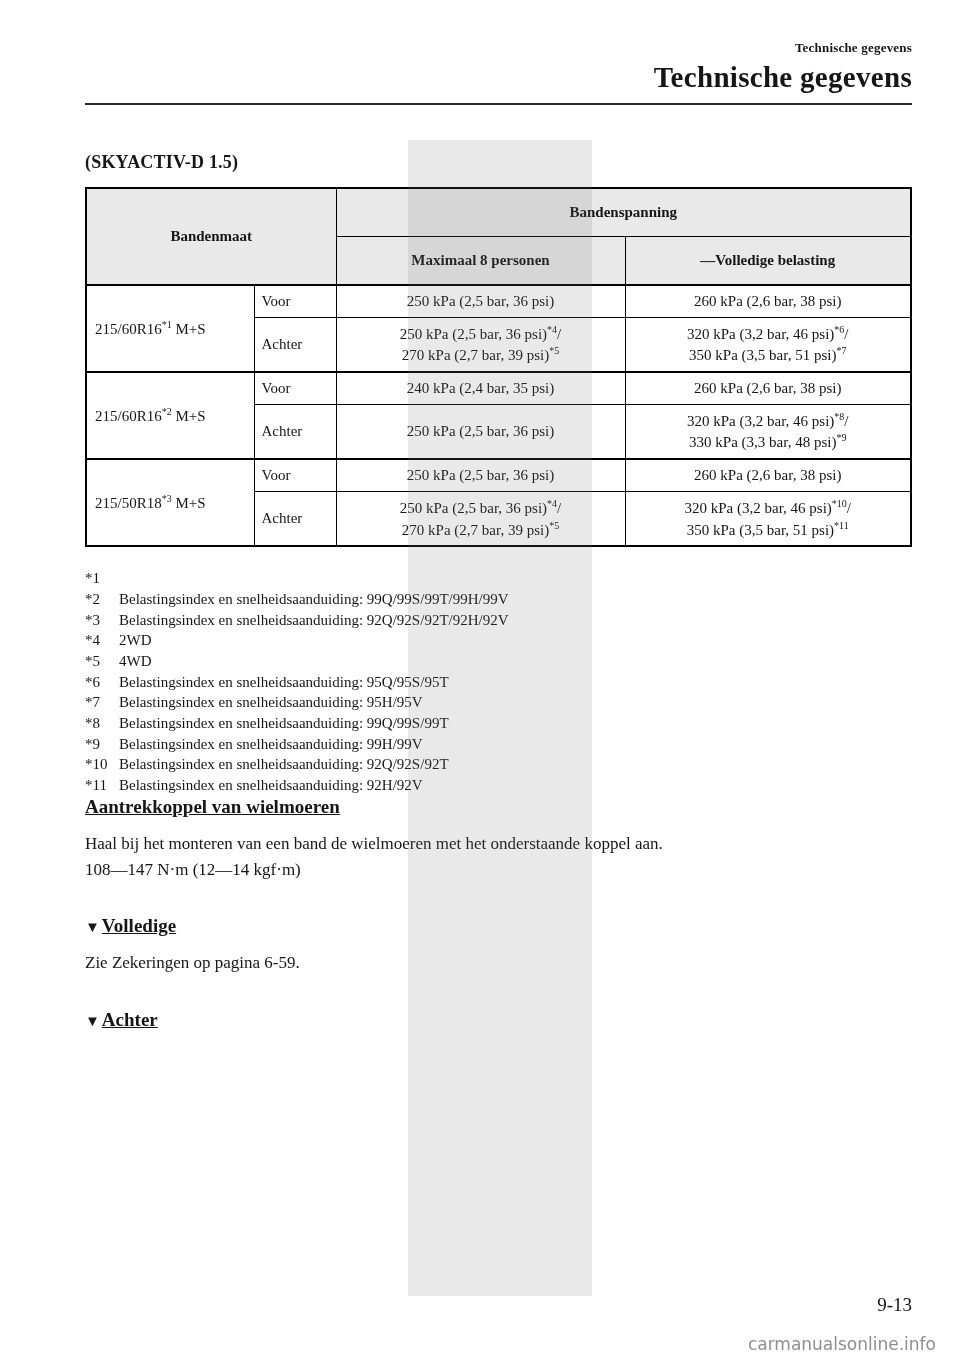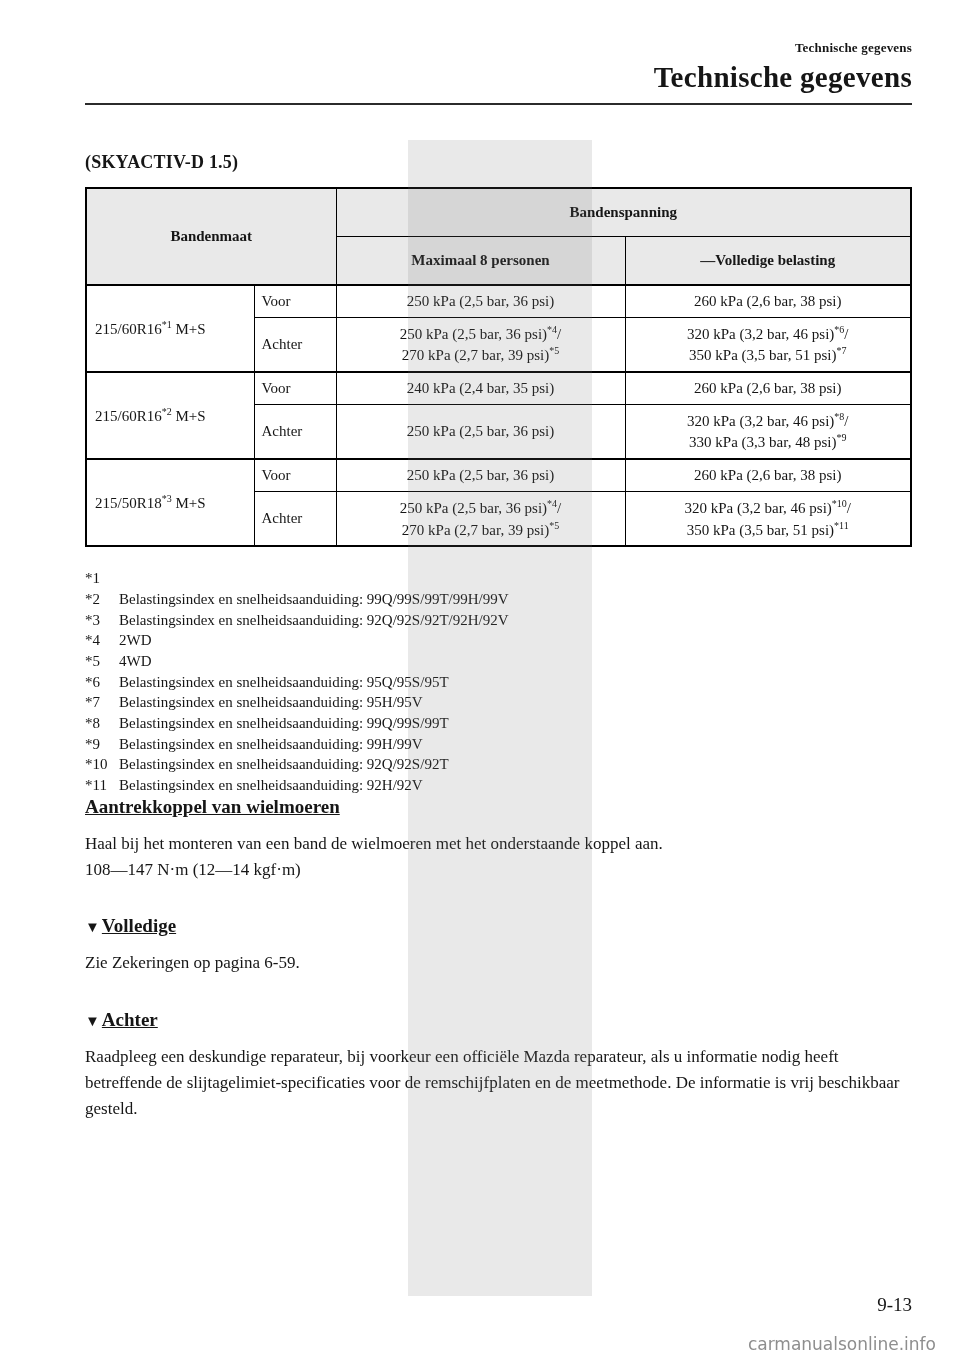--- a/index.html
+++ b/index.html
@@ -177,21 +177,20 @@
     </div>
 
     <div class="h3">
       <span class="tri">▼</span><span class="underlined">Volledige</span>
     </div>
     <div class="para">Zie Zekeringen op pagina 6-59.</div>
 
     <div class="h3">
       <span class="tri">▼</span><span class="underlined">Achter</span>
     </div>
-    <div class="para">Raadpleeg een deskundige reparateur, bij voorkeur een officiële Mazda reparateur, als u informatie nodig heeft betreffende de slijtagelimiet-specificaties voor de remschijfplaten en de meetmethode. De informatie is vrij beschikbaar gesteld.</div>
 
   </div>
 
   <div class="scan-band"></div>
 
   <div class="page-number">9-13</div>
   <div class="watermark">carmanualsonline.info</div>
 
 </div>
 

